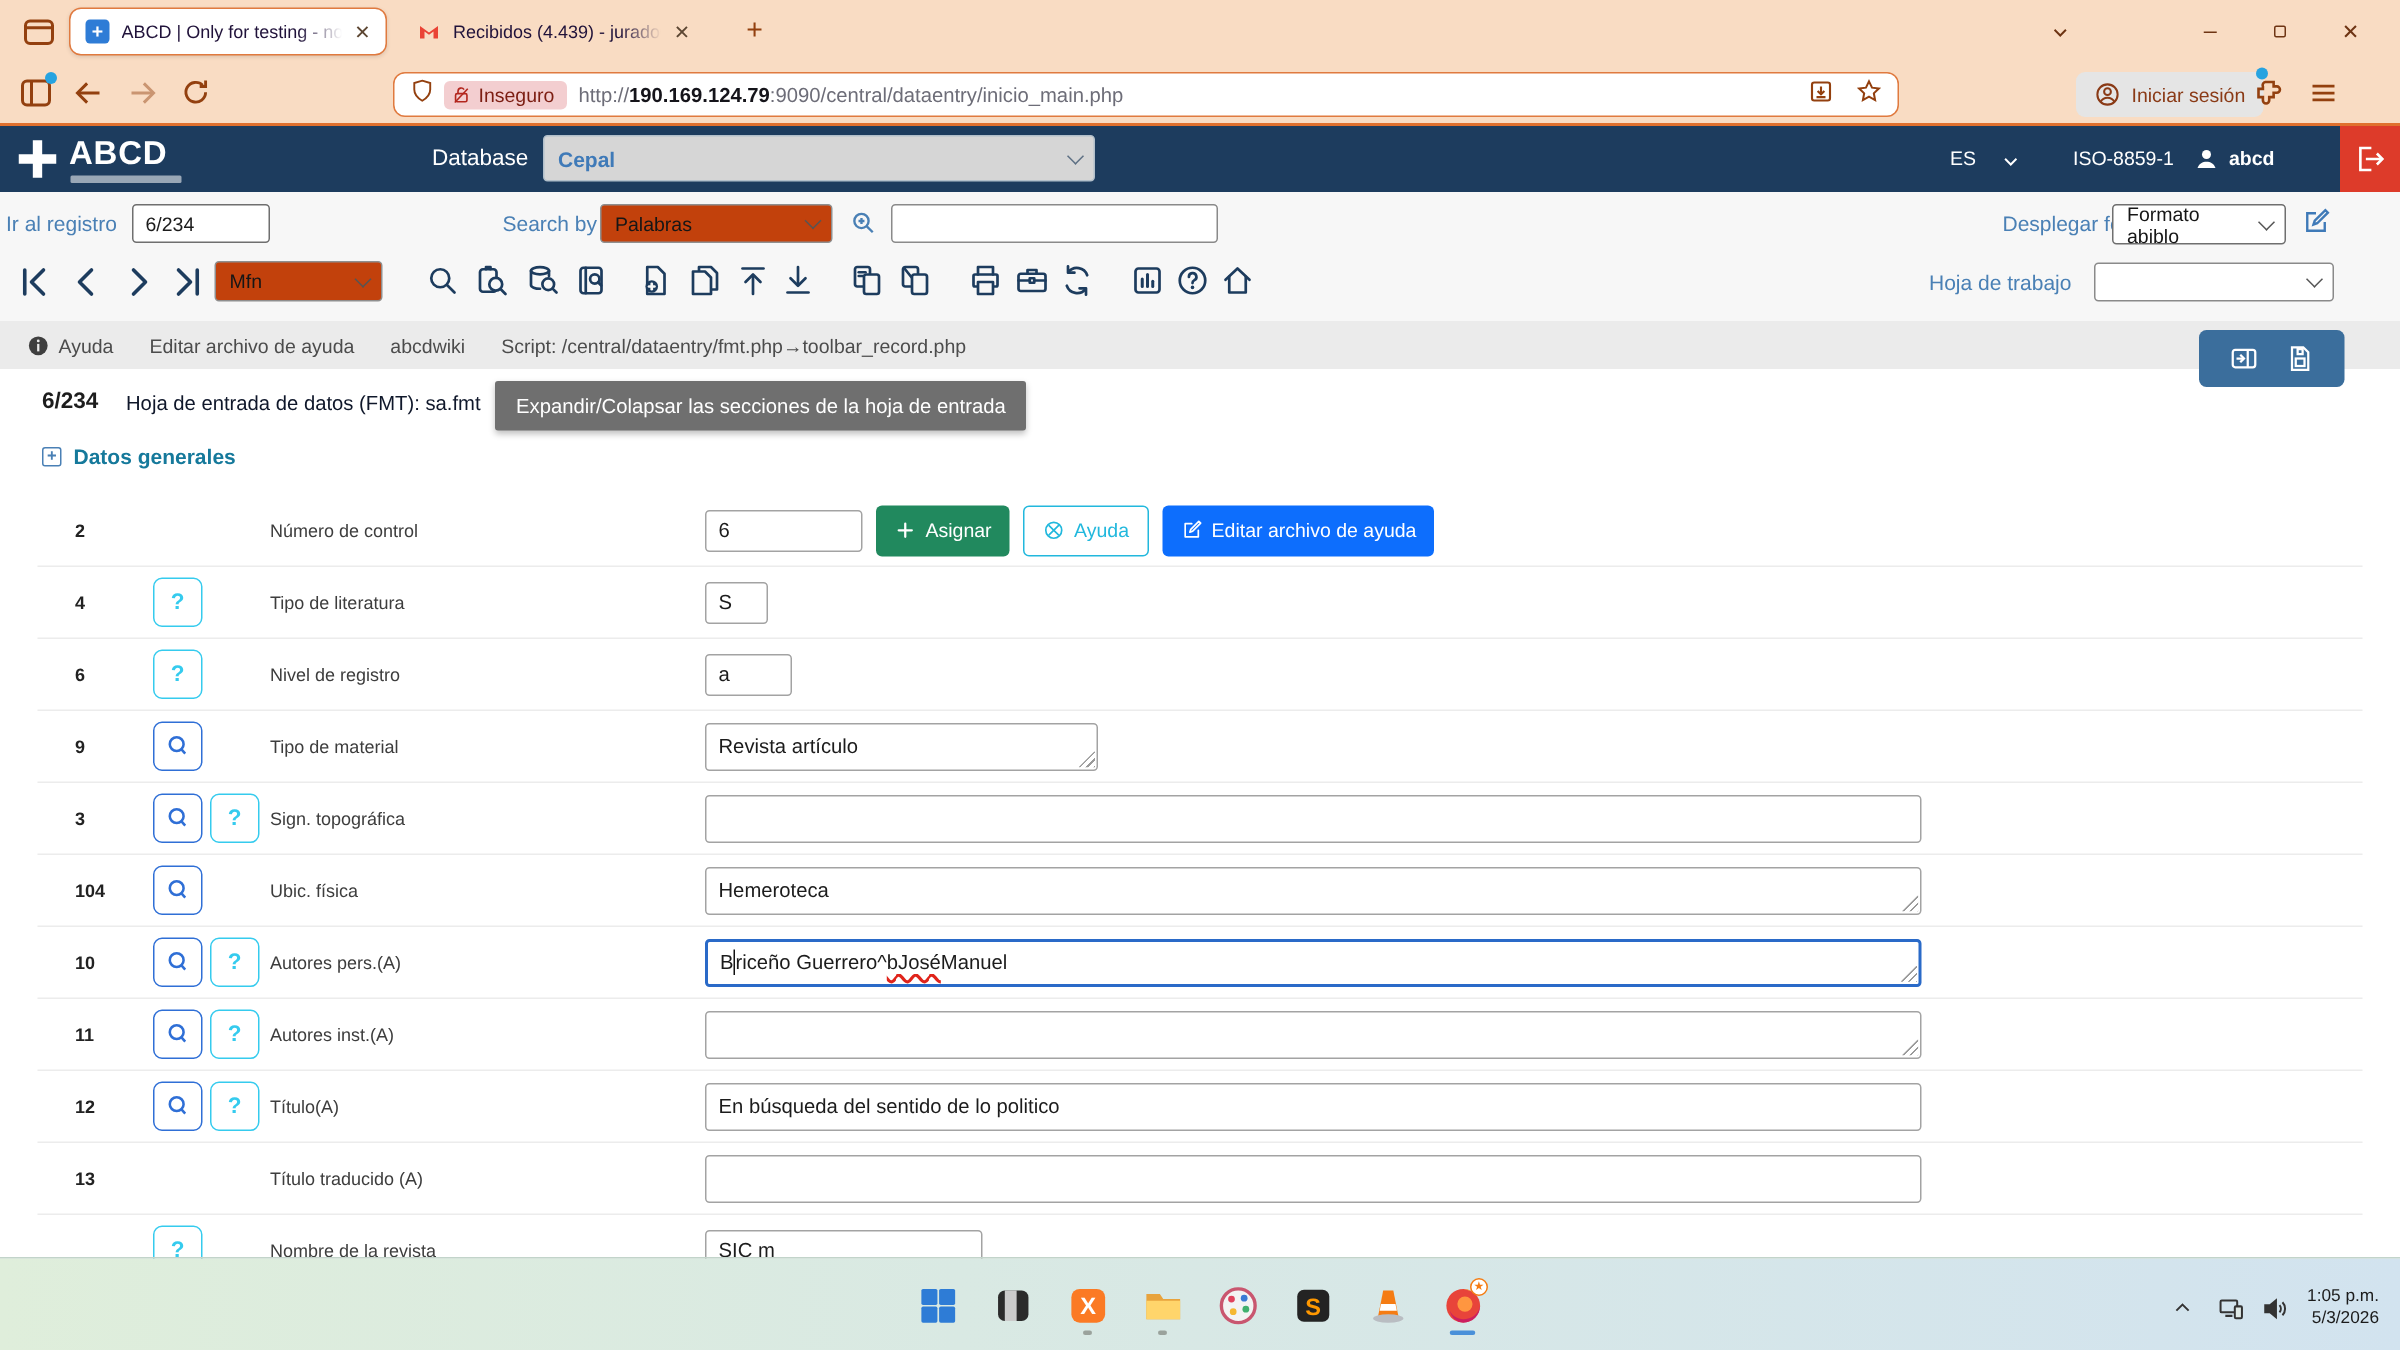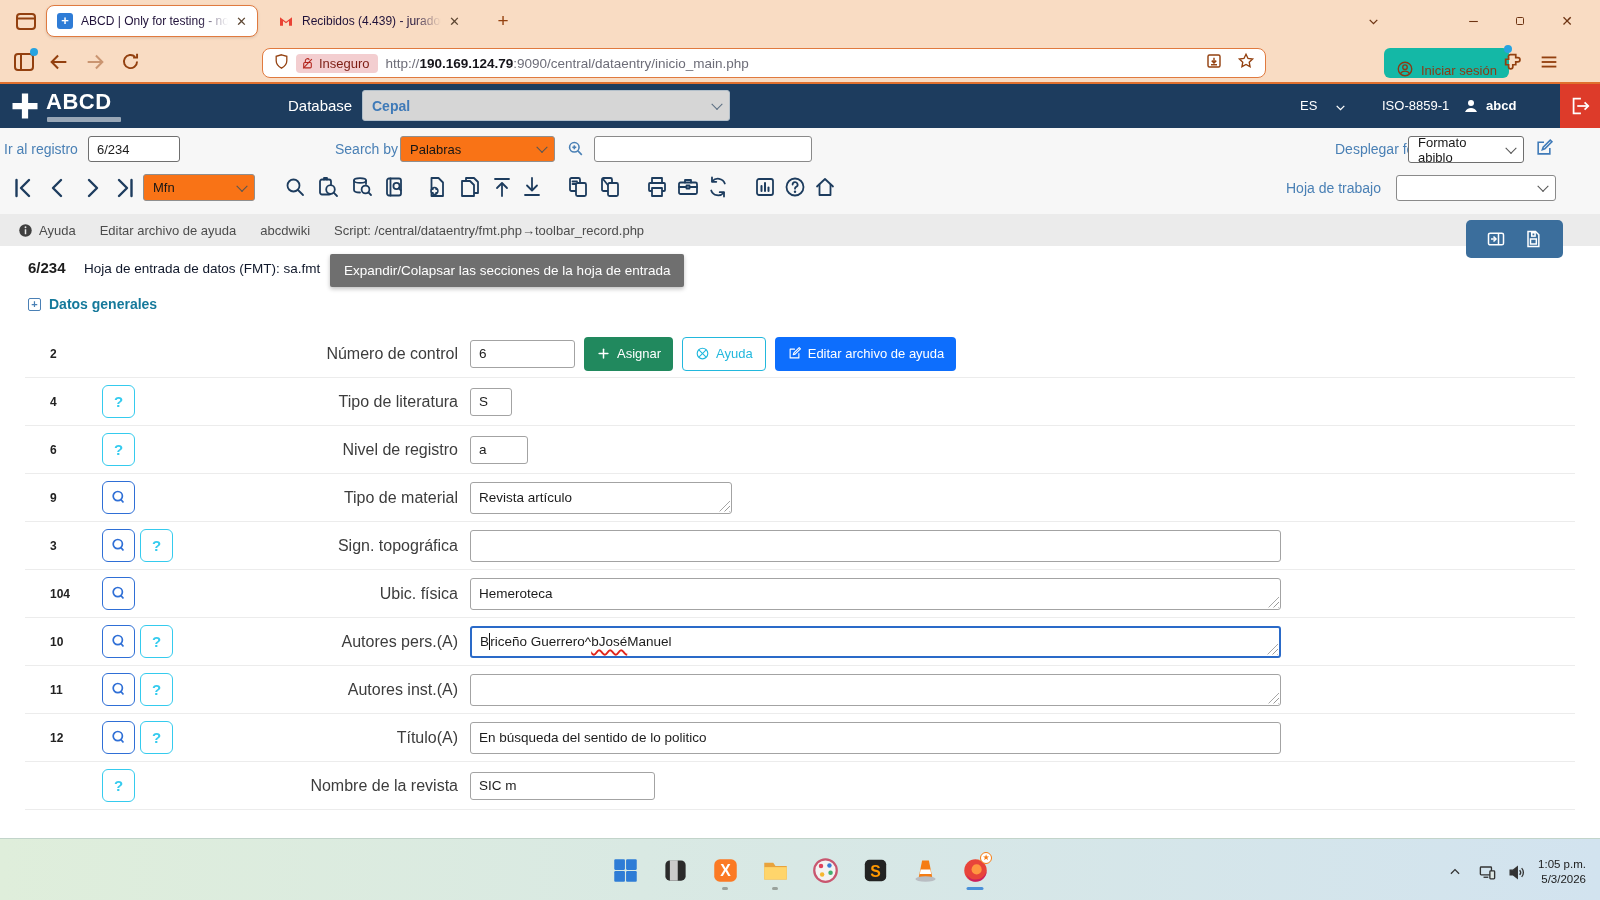--- a/index.html
+++ b/index.html
@@ -15,29 +15,29 @@
   .tab .ttl { white-space:nowrap; overflow:hidden; max-width:150px; -webkit-mask-image:linear-gradient(90deg,#000 80%,transparent); mask-image:linear-gradient(90deg,#000 80%,transparent); }
   .tab .tclose { font-size:13px; color:#5c4632; }
   .favicon { width:16px; height:16px; flex:0 0 16px; }
   .abcd-fav { background:#2e7cd6; border-radius:3px; color:#fff; font-weight:bold; font-size:13px; line-height:16px; text-align:center; }
   .winctl { position:absolute; top:8px; width:30px; height:26px; display:flex; align-items:center; justify-content:center; color:#6e3413; font-size:14px; }
 
   .urlbar { position:absolute; left:262px; top:6px; width:1004px; height:30px; background:#fff; border:1px solid #e07a3f; border-radius:8px; display:flex; align-items:center; padding:0 10px; }
   .badge-insecure { display:flex; align-items:center; gap:5px; background:#f3ced0; border-radius:4px; padding:2px 8px 2px 5px; color:#7c1d12; font-size:13px; margin:0 8px 0 6px; }
   .urltext { font-size:13.5px; color:#6d6d78; white-space:nowrap; overflow:hidden; flex:1; }
   .urltext b { color:#15141a; font-weight:bold;margin-top:46px; }
-  .signin { position:absolute; left:1384px; top:6px; height:30px; padding:0 12px; background:#14b8a6; border-radius:6px; display:flex; align-items:flex-end; gap:7px; color:#8a3a16; font-size:13px; }
+  .signin { position:absolute; left:1384px; top:6px; height:30px; padding:0 12px; background:#e5e5e5; border-radius:6px; display:flex; align-items:center; gap:7px; color:#8a3a16; font-size:13px; }
   .bluedot { position:absolute; width:8px; height:8px; border-radius:50%; background:#27a3e0; }
 
   
   .appheader { position:absolute; left:0; top:84px; width:1600px; height:44px; background:#1d3c5e; color:#fff; }
   .logo-text { position:absolute; left:46px; top:5px; font-size:22px; font-weight:bold; letter-spacing:.5px; }
   .logo-tag { position:absolute; left:47px; top:33px; width:74px; height:5px; background:rgba(255,255,255,.55); border-radius:1px; }
   .hlabel { position:absolute; font-size:15px; color:#fff; }
-  .sel { position:relative; display:flex; align-items:center; padding:0 24px 0 9px; font-size:13px; color:#161616; background:#f97316; border:1px solid #8f8f8f; border-radius:3px; }
+  .sel { position:relative; display:flex; align-items:center; padding:0 24px 0 9px; font-size:13px; color:#161616; background:#c2410c; border:1px solid #8f8f8f; border-radius:3px; }
   .sel::after { content:""; position:absolute; right:8px; top:50%; width:7px; height:7px; border-right:1.7px solid #555; border-bottom:1.7px solid #555; transform:translateY(-72%) rotate(45deg); }
   .dbsel { background:#d6d6d6; border:1px solid #b2bfca; color:#3f7ab8; font-weight:bold; font-size:14px; }
   .dbsel::after { border-color:#5c6f83; }
   .logout { position:absolute; right:0; top:0; width:40px; height:44px; background:#dd3b2a; display:flex; align-items:center; justify-content:center; }
 
   
   .subbar { position:absolute; left:0; top:128px; width:1600px; height:86px; background:#f7f7f7; }
   .bluelbl { position:absolute; color:#4a80b5; font-size:14px; }
   .inp { position:absolute; background:#fff; border:1px solid #8a8a8a; border-radius:3px; font-size:13px; color:#1c1c1c; display:flex; align-items:center; padding:0 8px; }
   .tbi { position:absolute; top:0; width:24px; height:24px; color:#1d3c5e; }
@@ -57,21 +57,21 @@
   .section { position:absolute; left:28px; top:50px; display:flex; align-items:center; gap:8px; font-size:14px; font-weight:bold; color:#15799b; }
   .plusbox { width:13px; height:13px; border:1.5px solid #4a80b5; border-radius:2px; color:#4a80b5; font-size:11px; line-height:11px; text-align:center; font-weight:bold; }
 
   .rows { position:absolute; left:0; top:84px; width:1600px; }
   .frow { display:flex; align-items:center; height:48px; margin:0 25px; border-bottom:1px solid #ececec; position:relative; }
   .rtag { margin-left:25px; width:52px; font-size:12px; font-weight:bold; color:#222; flex:0 0 52px; }
   .rhelpers { width:78px; flex:0 0 78px; display:flex; gap:5px; }
   .hbtn { width:33px; height:33px; border-radius:6px; background:#fff; display:flex; align-items:center; justify-content:center; }
   .hbtn.q { border:1.5px solid #2f6fd6; color:#2f6fd6; }
   .hbtn.h { border:1.5px solid #35cbee; color:#35cbee; font-size:15px; font-weight:bold; }
-  .rlabel { width:278px; flex:0 0 278px; text-align:right; margin-right:12px; font-size:16px; color:#3d3d3d; }
+  .rlabel { width:278px; flex:0 0 278px; margin-right:12px; font-size:12px; color:#3d3d3d; }
   .rfield { position:relative; height:30px; background:#fff; border:1px solid #a3a3a3; border-radius:3px; display:flex; align-items:center; padding:0 8px; font-size:13.5px; color:#1c1c1c; white-space:nowrap; overflow:hidden; }
   .rfield.focus { border:2px solid #2a6ac8; }
   .rsz { position:absolute; right:1px; bottom:1px; width:11px; height:11px; clip-path:polygon(100% 0,100% 100%,0 100%); background:repeating-linear-gradient(135deg,#9a9a9a 0 1.2px,transparent 1.2px 3.6px); }
   .caret { display:inline-block; width:1.3px; height:17px; background:#111; vertical-align:text-bottom; }
   .wavy { text-decoration:underline wavy #e0241b 1.5px; text-underline-offset:3px; }
   .abtn { height:34px; border-radius:4px; display:flex; align-items:center; gap:6px; padding:0 12px; font-size:13px; margin-left:9px; white-space:nowrap; }
   .abtn.green { background:#21895e; color:#fff; }
   .abtn.outline-cyan { background:#fff; border:1px solid #22b8dd; color:#22b8dd; }
   .abtn.blue { background:#0d6efd; color:#fff; }
   .abtn svg { width:15px; height:15px; }
@@ -560,20 +560,28 @@
               </svg>
             </span>
             <span class="hbtn h">?</span>
           </span>
           <span class="rlabel">Título(A)</span>
           <div class="rfield" style="width: 811px; height: 32px;">
             <span>En búsqueda del sentido de lo politico</span>
           </div>
         </div>
         <div class="frow">
+          <span class="rtag">13</span>
+          <span class="rhelpers"></span>
+          <span class="rlabel">Título traducido (A)</span>
+          <div class="rfield" style="width: 811px; height: 32px;">
+            <span></span>
+          </div>
+        </div>
+        <div class="frow">
           <span class="rtag"></span>
           <span class="rhelpers">
             <span class="hbtn h">?</span>
           </span>
           <span class="rlabel">Nombre de la revista</span>
           <div class="rfield" style="width: 185px; height: 28px;">
             <span>SIC m</span>
           </div>
         </div>
       </div>

